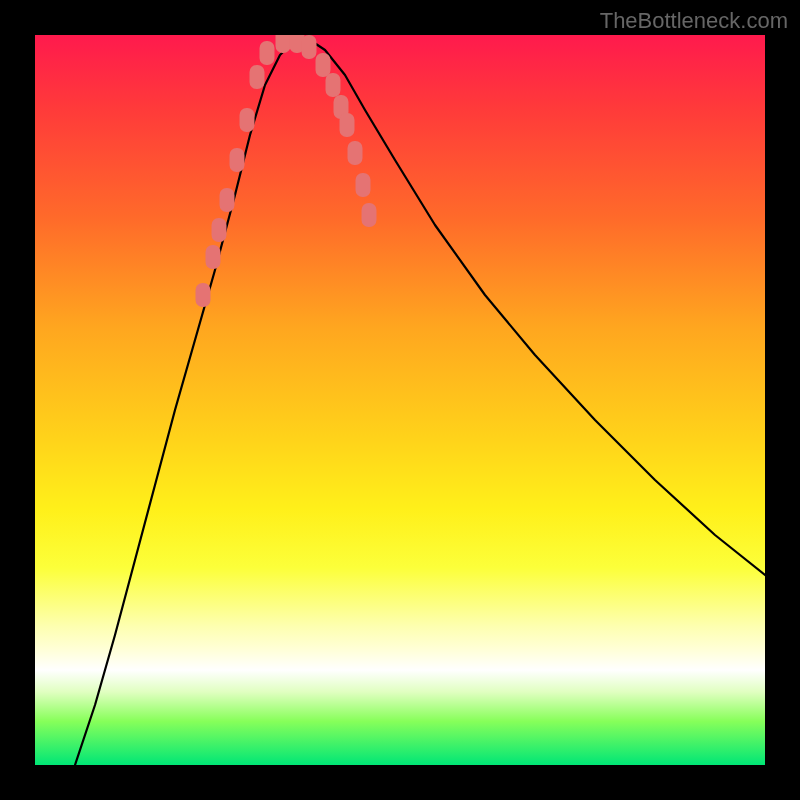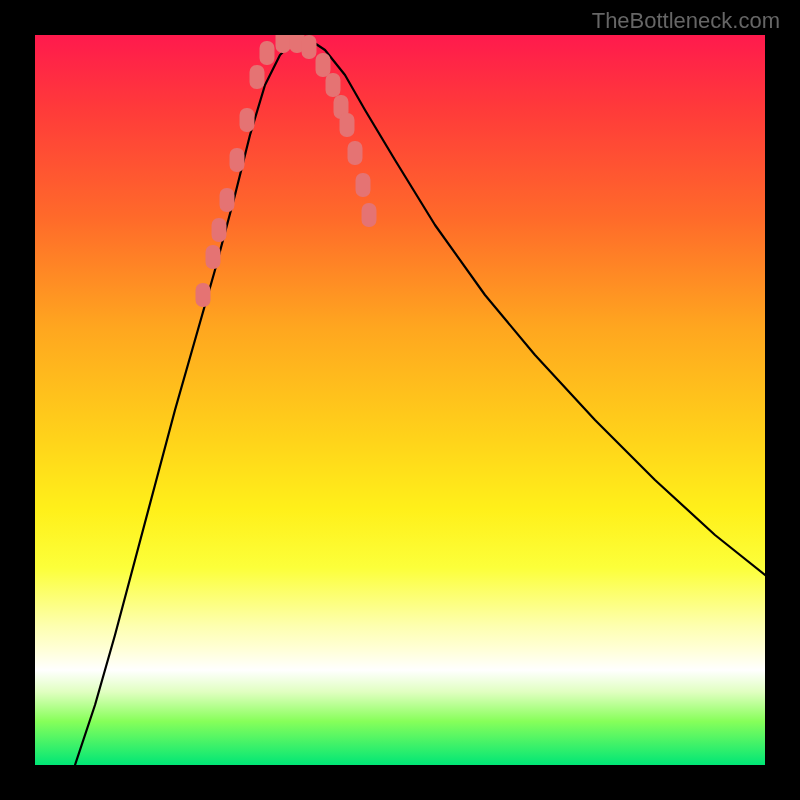--- a/index.html
+++ b/index.html
@@ -34,21 +34,21 @@
       #ffffd5 84%,
       #ffffff 87%,
       #e0ffc0 90%,
       #87ff5a 94%,
       #00e676 100%
     );
   }
   .watermark {
     position: absolute;
     top: 8px;
-    right: 20px;
+    right: 12px;
     color: #666;
     font-size: 22px;
     font-weight: 500;
     z-index: 10;
   }
   svg.curve {
     position: absolute;
     left: 0;
     top: 0;
     width: 730px;

